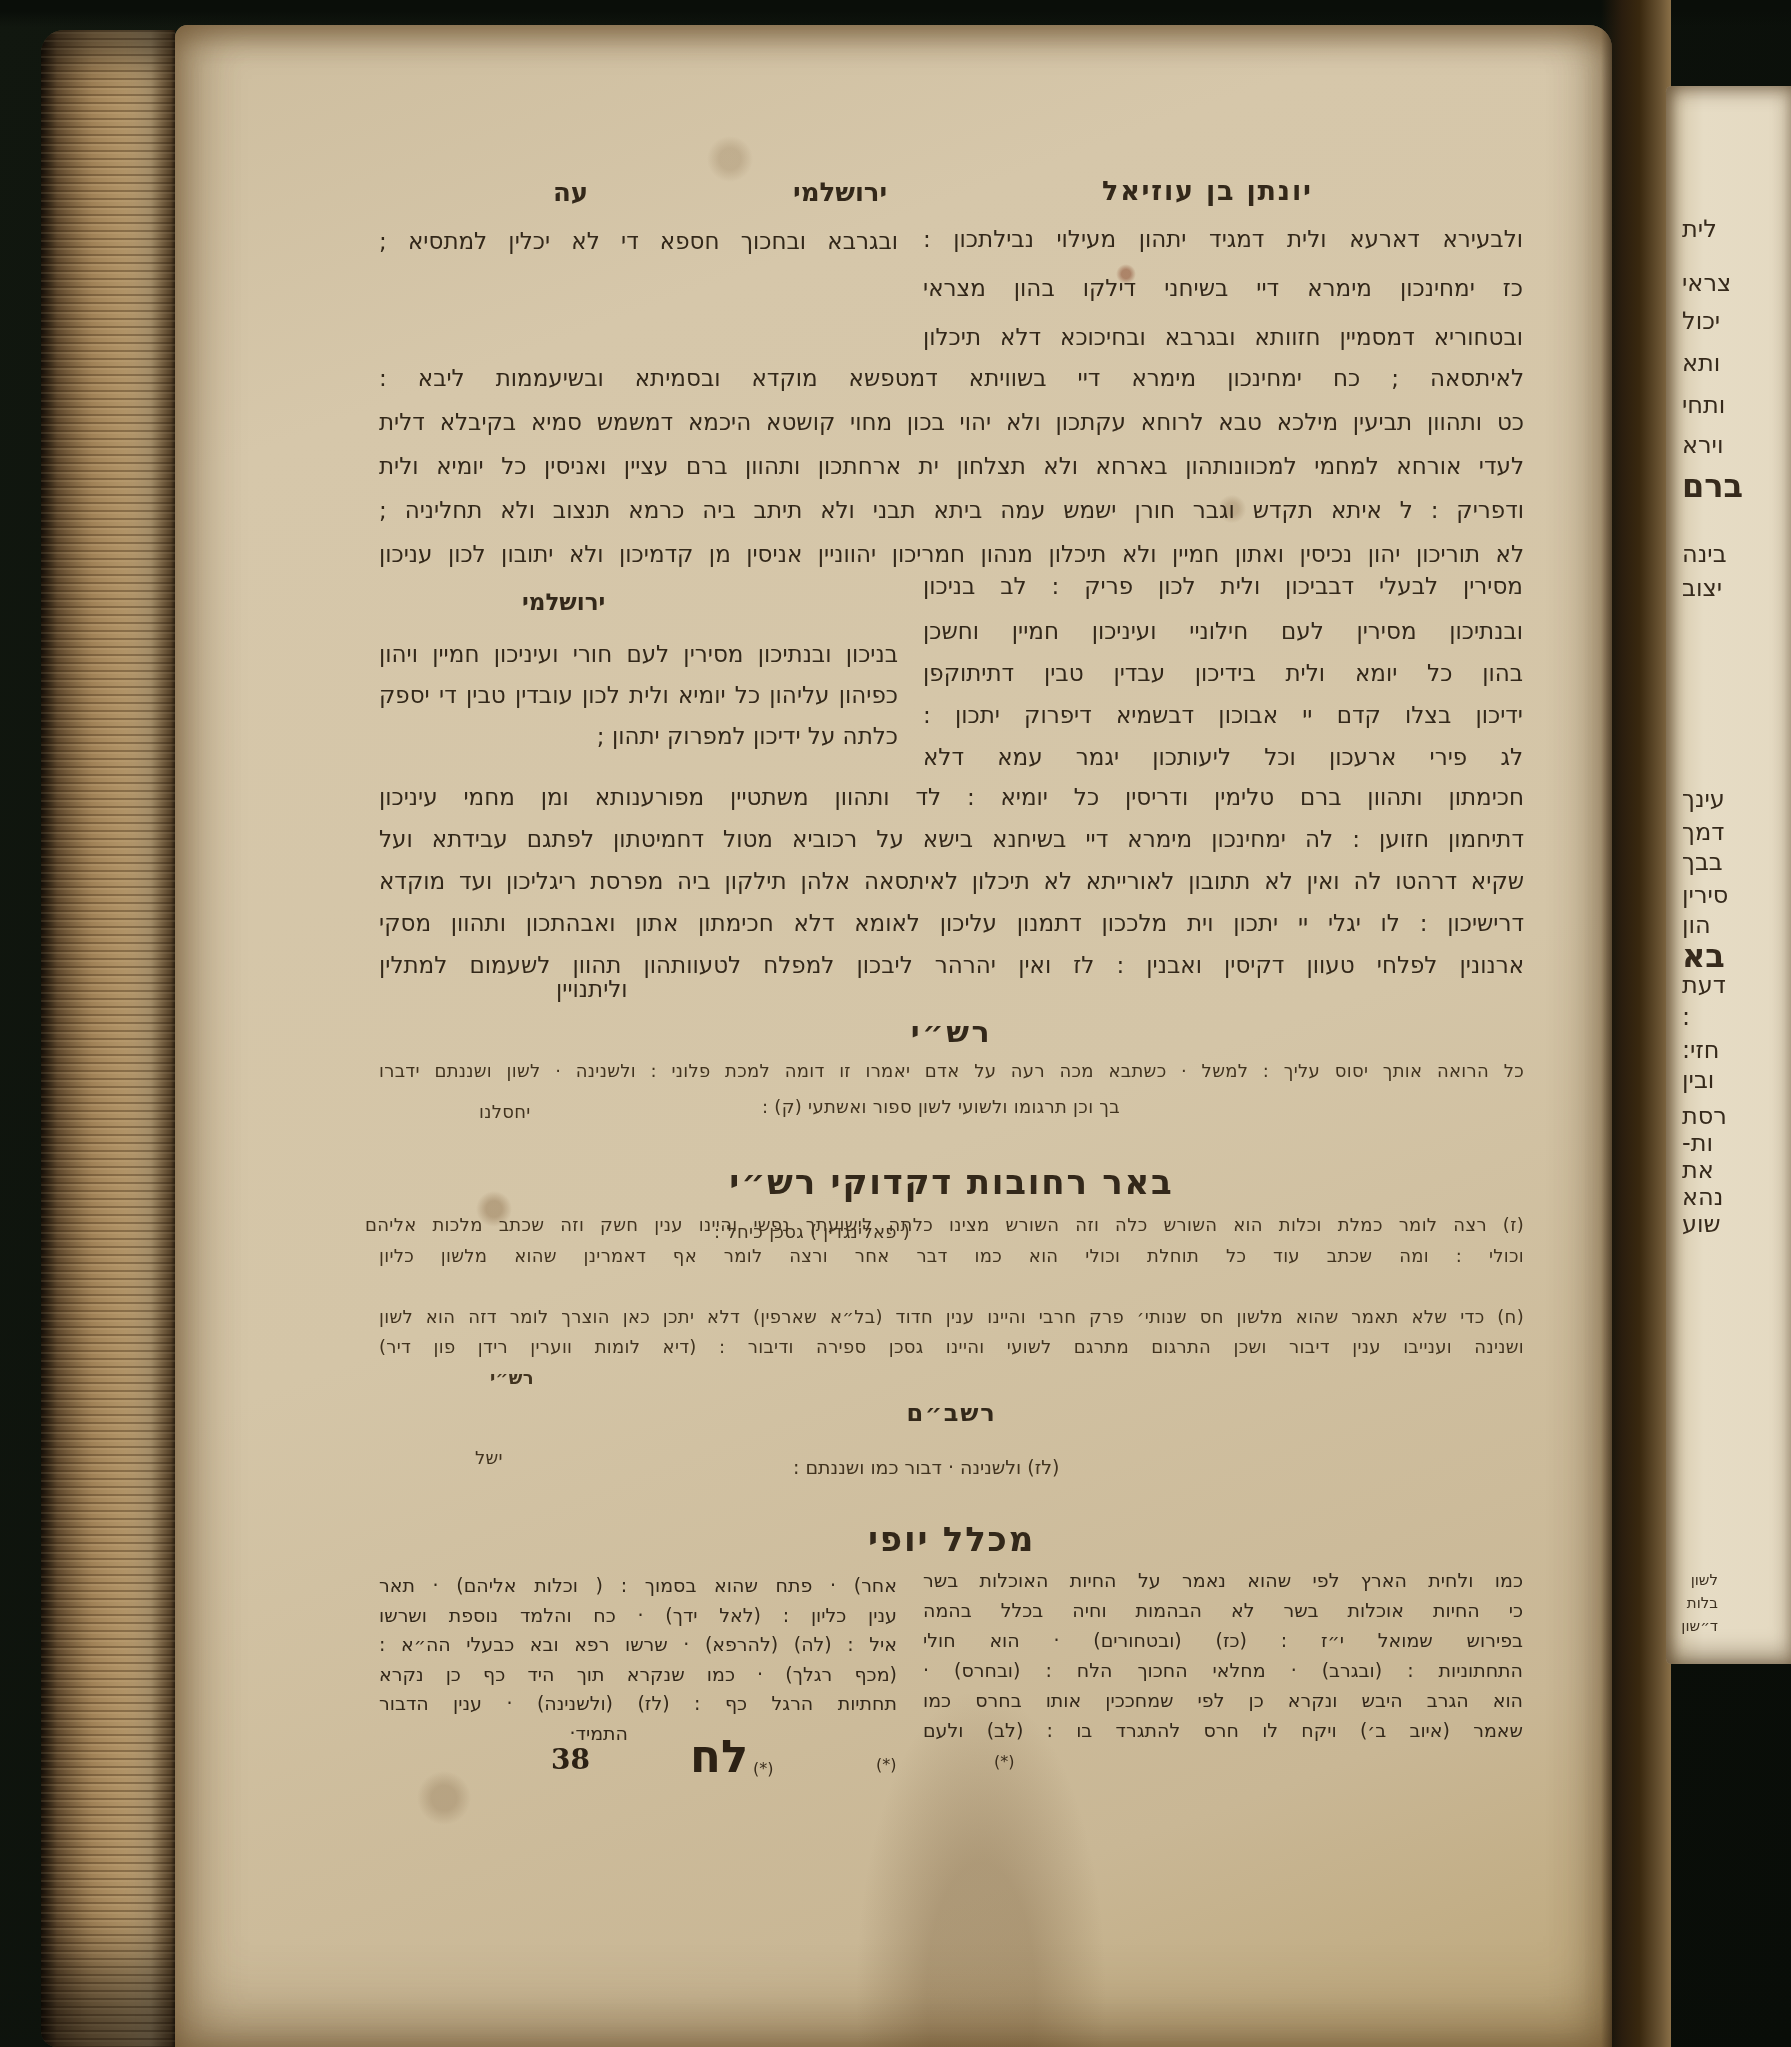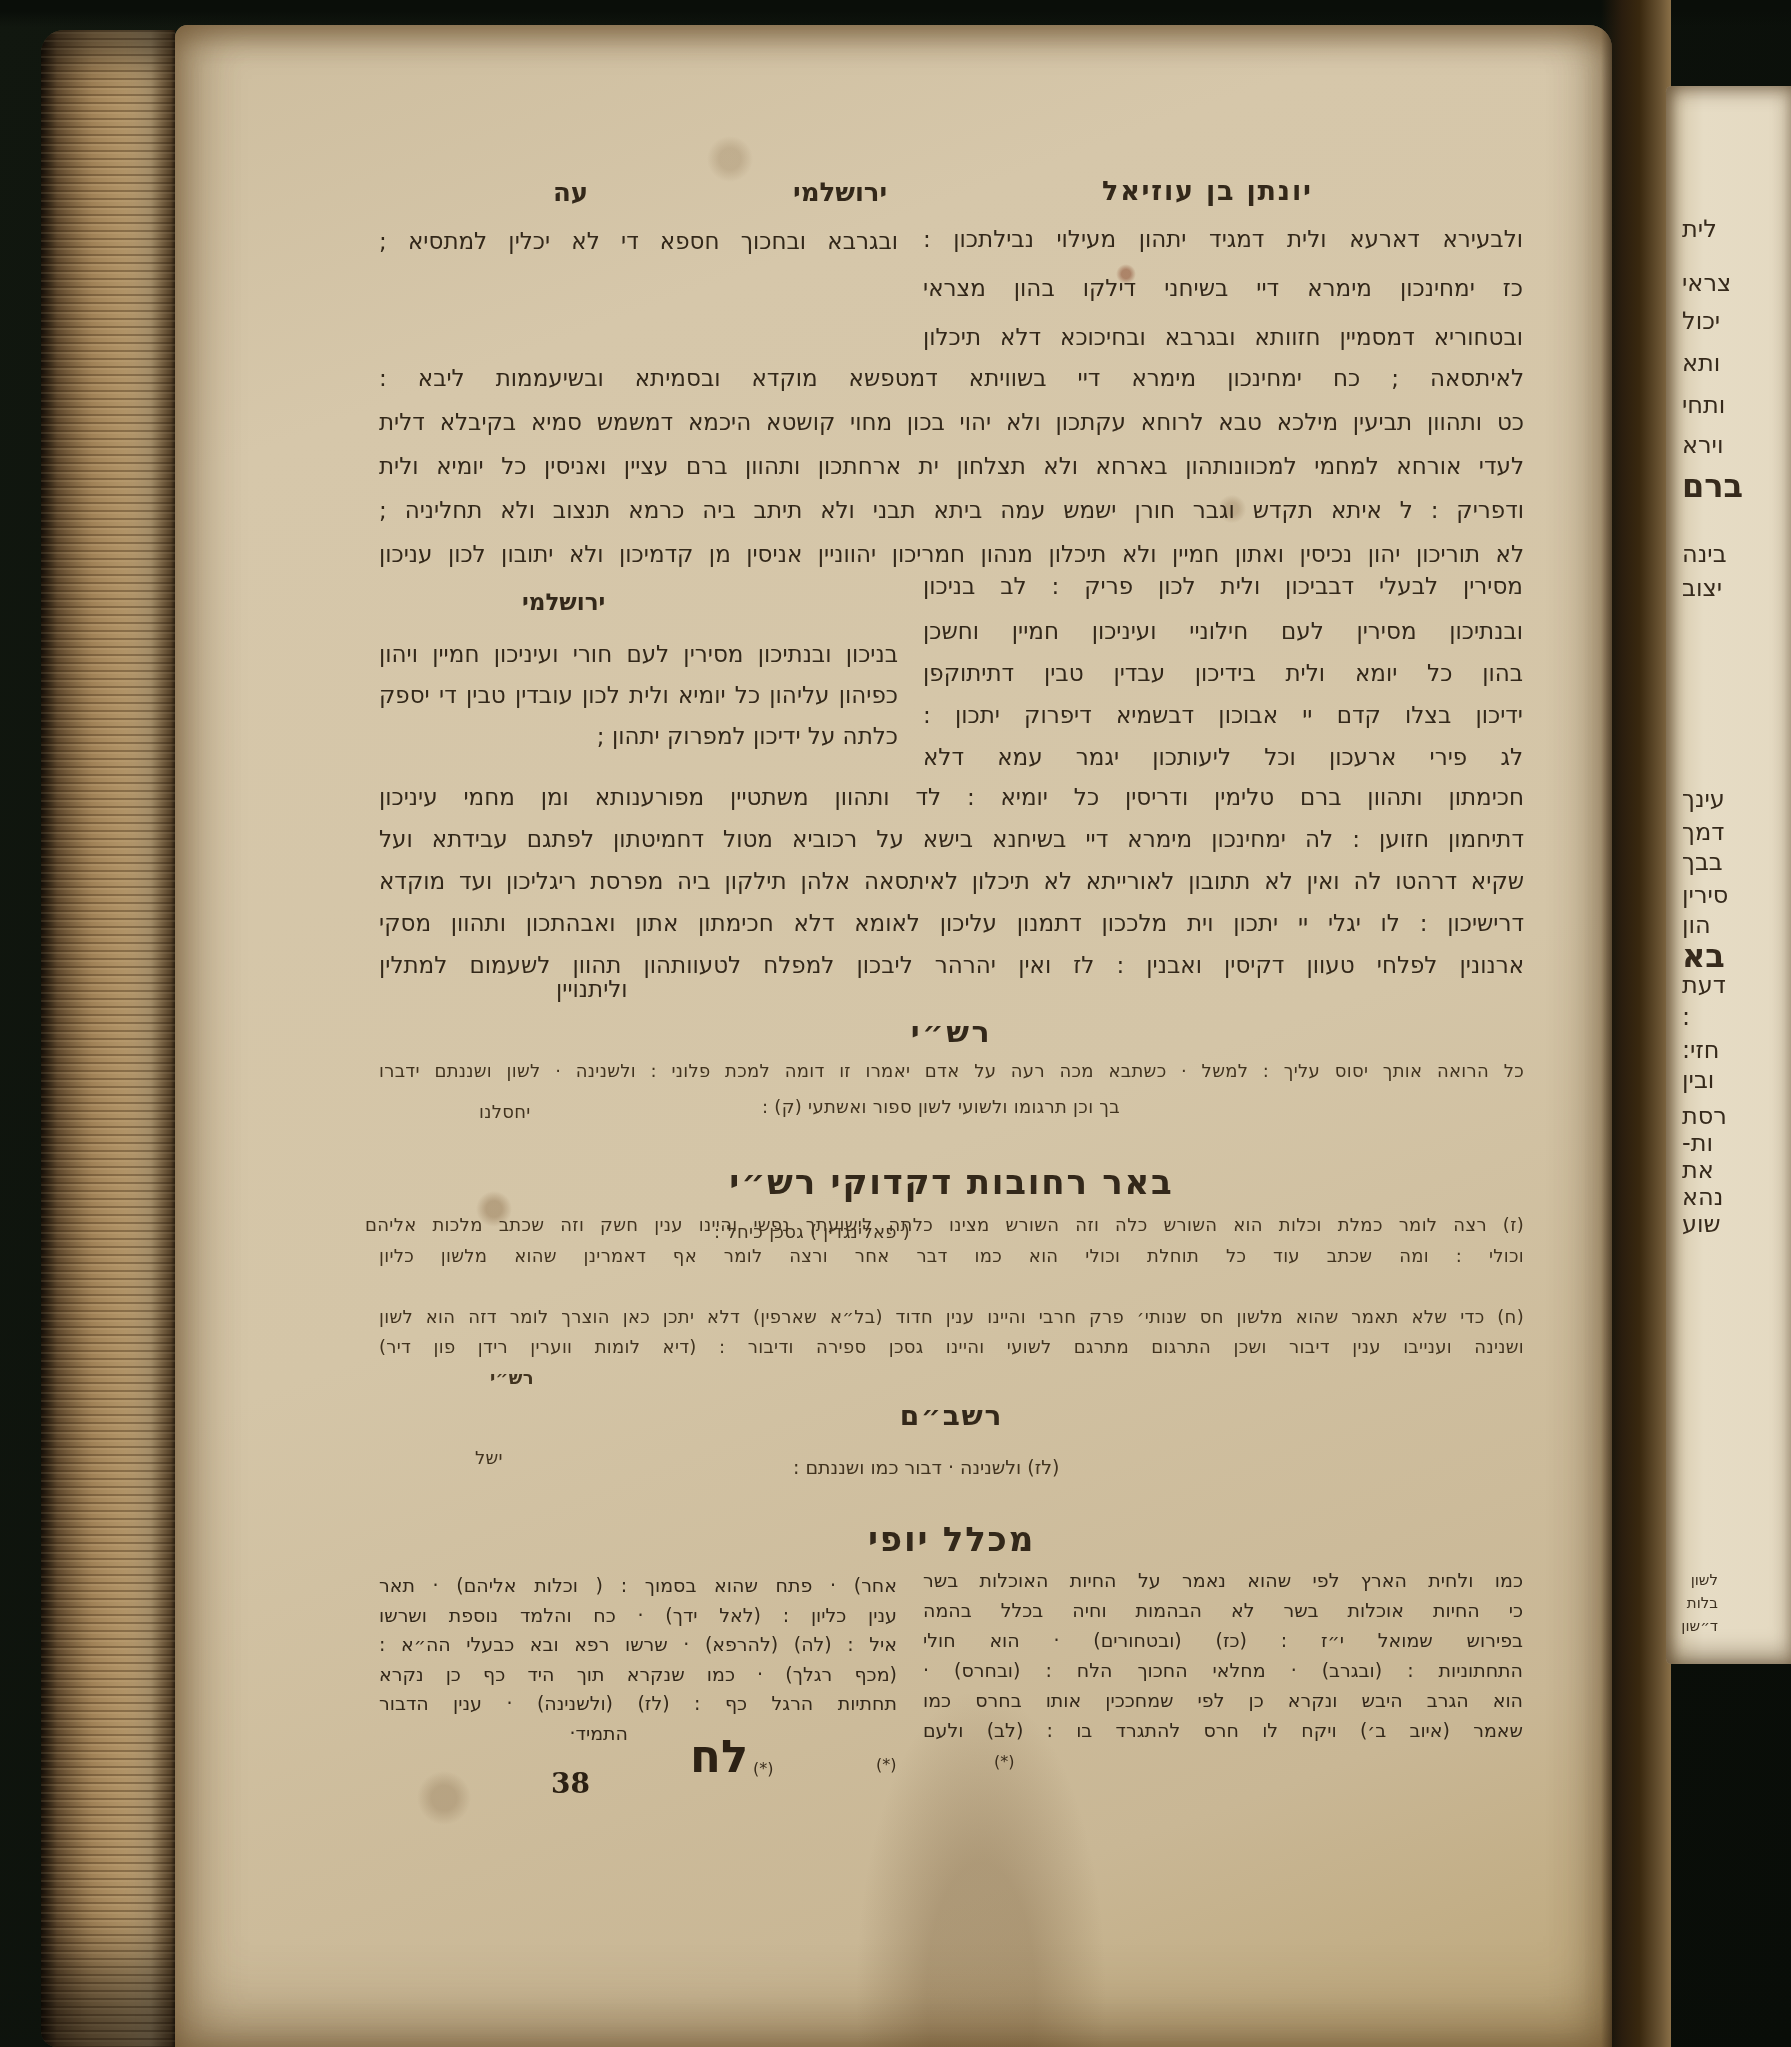--- a/index.html
+++ b/index.html
@@ -73,33 +73,33 @@
   #rashi-l1{left:204px;top:1035px;width:1145px;}
   #rashi-l2{left:502px;top:1071px;width:528px;text-align:center;}
   #cw2{left:304px;top:1076px;}
   #h-beer{top:1137px;font-size:34px;font-weight:bold;letter-spacing:1.8px;}
   #beer-z1{left:190px;top:1189px;width:1159px;}
   #beer-z2{left:204px;top:1220px;width:1145px;}
   #beer-z3{left:500px;top:1196px;margin-left:39px;}
   #beer-h1{left:204px;top:1281px;width:1145px;}
   #beer-h2{left:204px;top:1311px;width:1145px;}
   #beer-sig{left:315px;top:1342px;font-weight:bold;}
-  #h-rashbam{top:1374px;font-size:28px;font-weight:bold;letter-spacing:1.8px;}
+  #h-rashbam{top:1374px;font-size:24px;font-weight:bold;letter-spacing:1.8px;}
   #rashbam-line{left:618px;top:1431px;font-size:19px;color:#41331f;}
   #cw3{left:300px;top:1422px;}
   #h-michlal{top:1494px;font-size:34px;font-weight:bold;letter-spacing:1.8px;}
   #mi-r{left:748px;top:1540px;width:600px;font-size:19px;line-height:30px;}
   #mi-l{left:204px;top:1546px;width:518px;font-size:19px;line-height:29.6px;}
   #mi-l .ln:last-child{text-align:right;text-align-last:right;padding-right:269px;}
   #fn-marks span{position:absolute;font-size:16px;color:#3a2d1c;}
   #fn-marks span:nth-child(1){left:819px;top:1727px;}
   #fn-marks span:nth-child(2){left:701px;top:1730px;}
   #fn-marks span:nth-child(3){left:578px;top:1734px;}
   #pg-heb{left:515px;top:1705px;font-size:45px;font-weight:bold;color:#2c2114;}
-  #pg-num{left:376px;top:1718px;font-size:28px;font-weight:bold;font-family:"DejaVu Serif",serif;direction:ltr;color:#2c2114;margin-top:24px;}
+  #pg-num{left:376px;top:1718px;font-size:28px;font-weight:bold;font-family:"DejaVu Serif",serif;direction:ltr;color:#2c2114;}
   
   #facing-frags{position:absolute;left:1673px;top:0;width:118px;height:2047px;direction:rtl;color:#362a1c;}
   #facing-frags .frag{position:absolute;right:auto;left:9px;font-size:24px;white-space:nowrap;}
   #facing-frags .frag.big{font-size:32px;font-weight:bold;}
   #strip-btm{position:absolute;left:1646px;top:1569px;width:72px;direction:rtl;font-size:15px;line-height:23px;color:#3c3020;}
   
   #top-shadow{position:absolute;left:0;top:0;width:1791px;height:27px;background:linear-gradient(to bottom,#0a0e09 40%,rgba(10,14,9,0));}
 </style>
 </head>
 <body>

